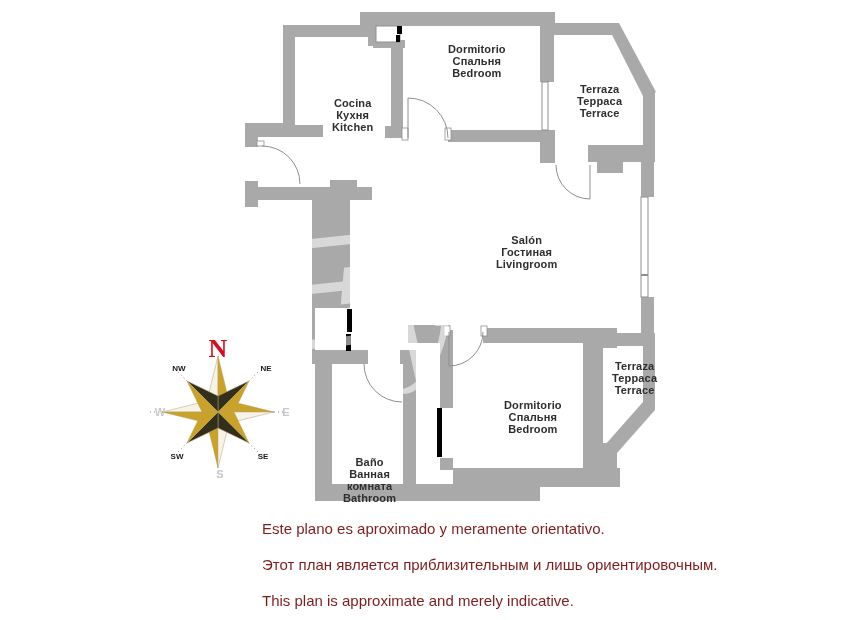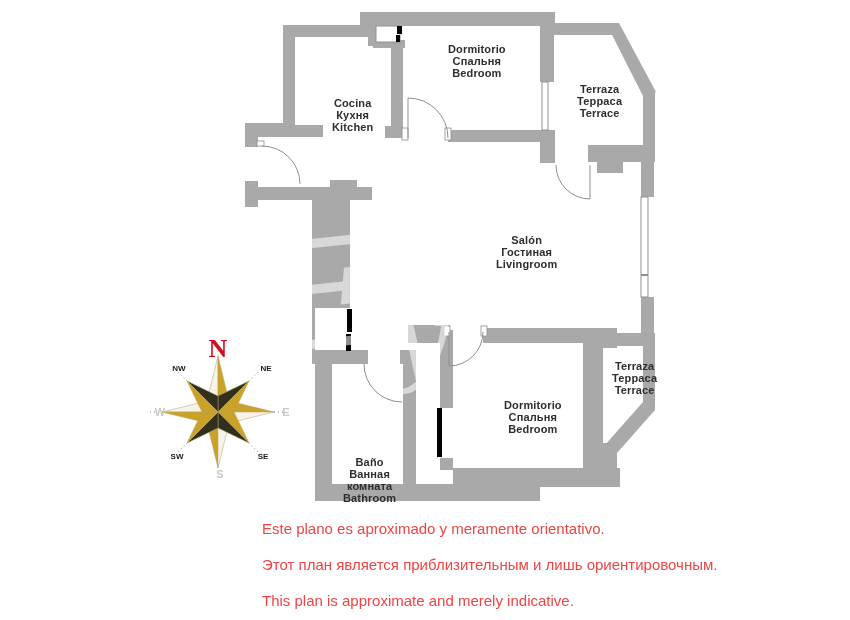--- a/index.html
+++ b/index.html
@@ -18,21 +18,21 @@
   }
   .lbl-kitchen{left:332px;top:62px;margin-top:35px;}
   .lbl-bedroom-top{left:448px;top:43px;}
   .lbl-terrace-top{left:577px;top:83px;}
   .lbl-livingroom{left:496px;top:234px;}
   .lbl-terrace-right{left:612px;top:360px;}
   .lbl-bedroom-bottom{left:504px;top:399px;}
   .lbl-bathroom{left:343px;top:416px;margin-top:40px;}
   .disclaimer{
     position:absolute;left:262px;margin:0;
-    font-size:15px;color:#ef4444;font-family:"Liberation Sans",sans-serif;
+    font-size:15px;color:#7f1d1d;font-family:"Liberation Sans",sans-serif;
   }
   .disc-es{top:520px;}
   .disc-ru{top:556px;}
   .disc-en{top:592px;}
 </style>
 </head>
 <body>
 
 <div id="stage">
 

